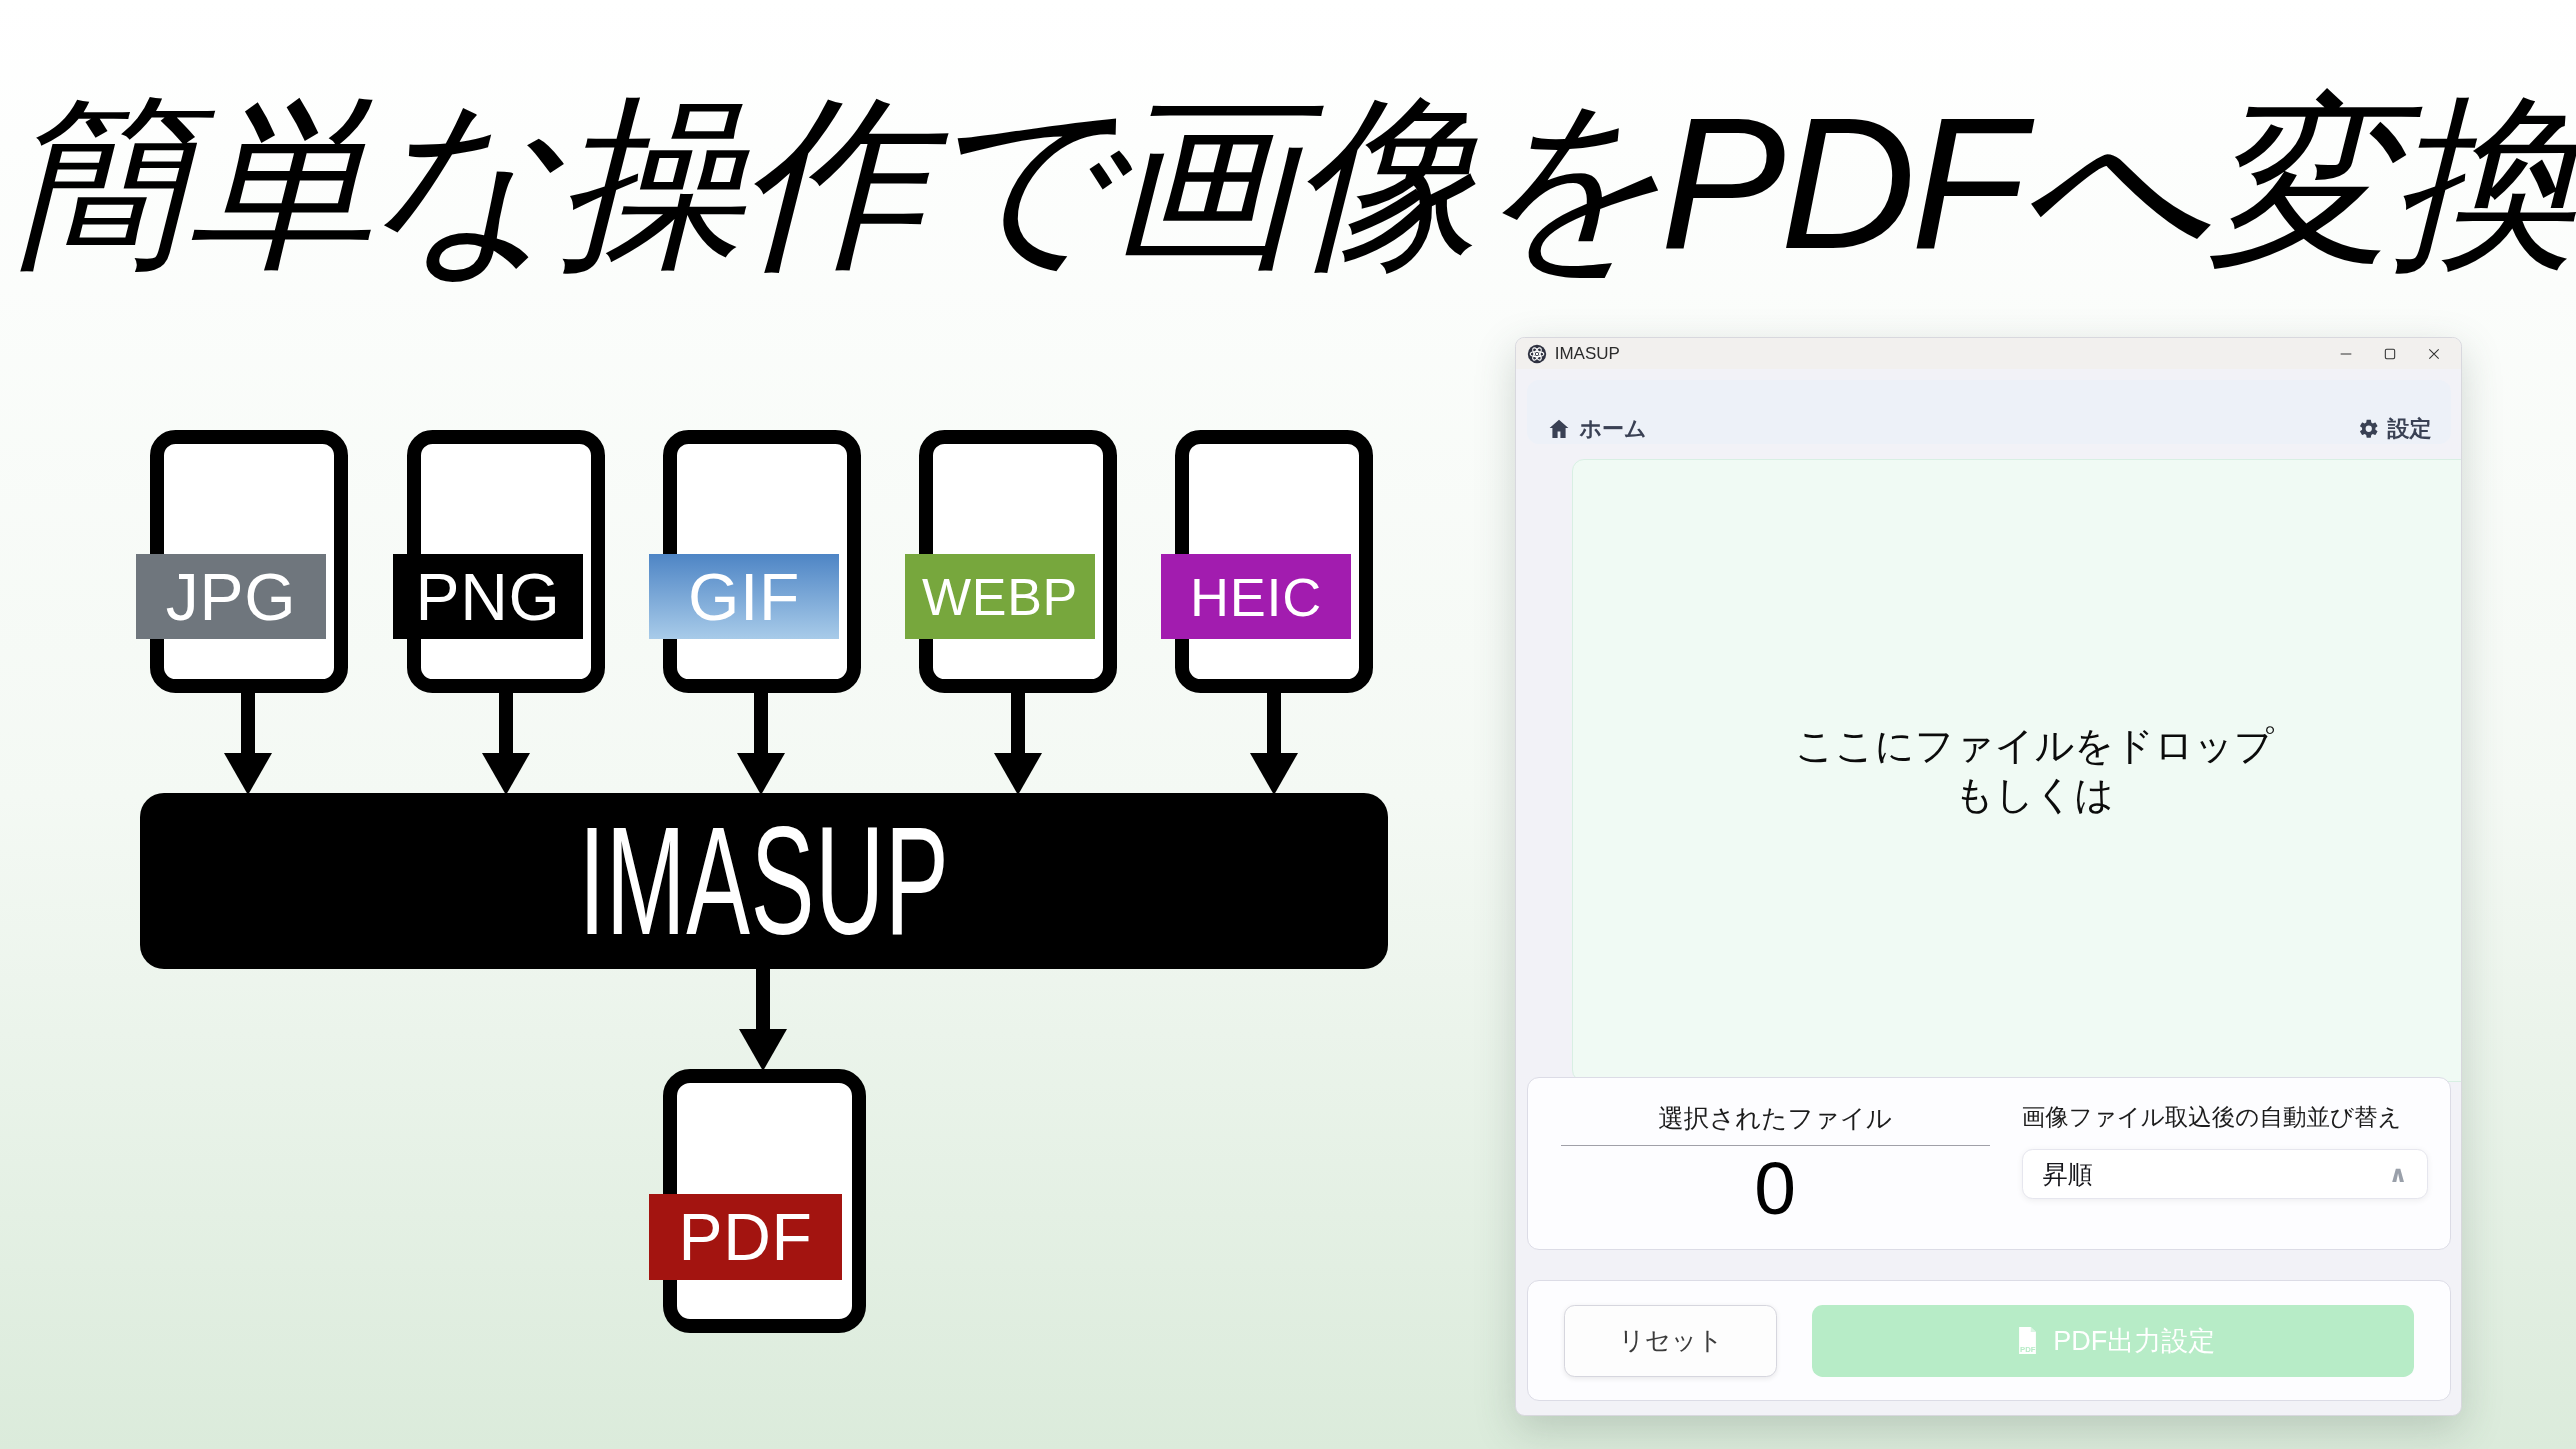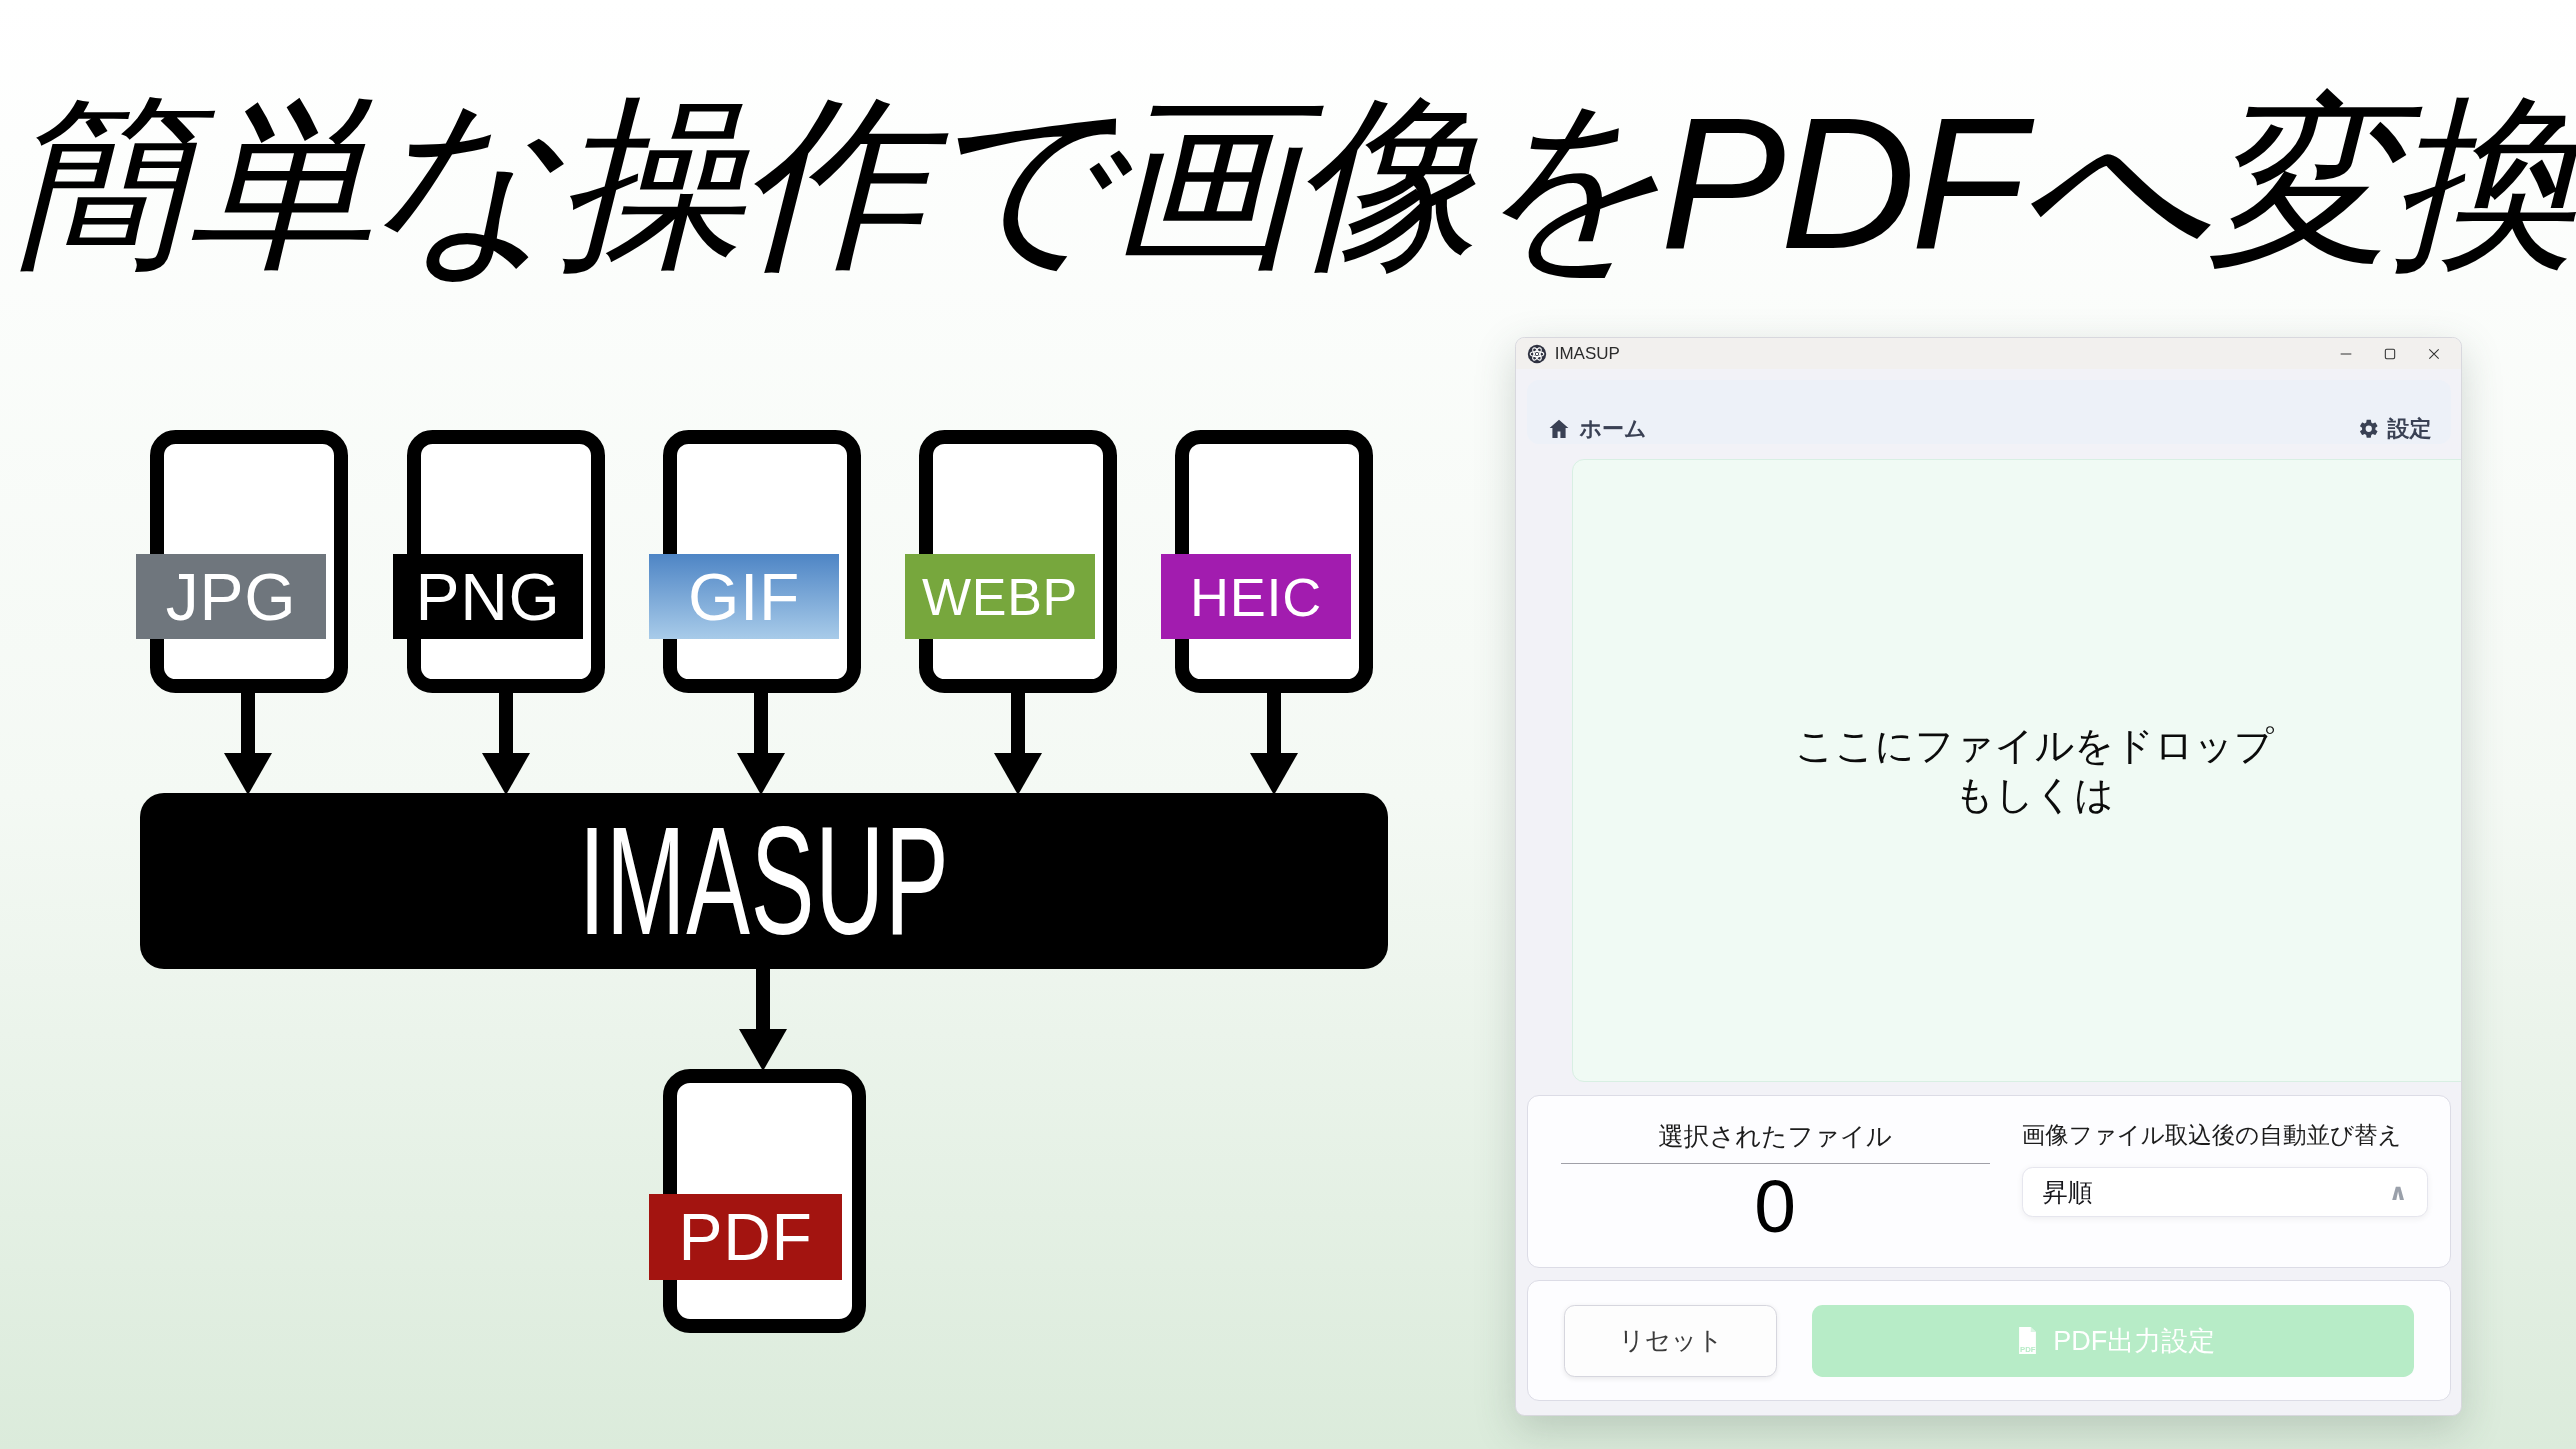--- a/index.html
+++ b/index.html
@@ -45,21 +45,21 @@
   .nav-item { display:flex; align-items:center; gap:8px; color:var(--navbar-fg,#3a4154);
               font-size:22px; font-weight:600; cursor:pointer; }
   .dropzone { position:absolute; left:11.4px; top:121px; width:924px; height:623px;
               background:var(--dropzone-bg,#f0faf4); border:1.3px solid var(--dropzone-border,#d8efe3);
               border-radius:12px; display:flex; flex-direction:column; align-items:center; justify-content:center;margin-left:45px; }
   .dz-line { font-size:39px; font-weight:500; color:#0b0b0b; line-height:1.25; text-align:center; }
   .folder-btn { margin-top:29.5px; height:50px; padding:0 24px; display:flex; align-items:center; gap:9.4px;
                 background:#fff; border:1.3px solid var(--folder-btn-border,#a4ddbb); border-radius:9.4px;
                 color:var(--accent-green,#8fd2a8); font-size:22px; font-weight:500;
                 font-family:inherit; box-shadow:0 2px 5.4px rgba(0,0,0,.08); cursor:pointer; }
-  .mid-card { position:absolute; left:11.4px; top:757px; width:924px; height:173px;
+  .mid-card { position:absolute; left:11.4px; top:739px; width:924px; height:173px;
               background:var(--card-bg,#fdfdff); border:0.7px solid var(--card-border,#dcdce6);
               border-radius:12px; display:flex; }
   .col-left { width:53.5%; padding-top:23px; text-align:center; }
   .sel-label { font-size:25.5px; color:var(--text-dark,#1c1c1c); }
   .sel-underline { width:429px; margin:9.4px auto 0; border-bottom:1.3px solid #a0a0a8; }
   .sel-count { margin-top:2.7px; font-size:75px; line-height:1.05; color:#000; }
   .col-right { flex:1; padding:23px 22px 0 0; }
   .sort-label { font-size:23.5px; color:var(--text-dark,#1c1c1c); }
   .sort-select { margin-top:16px; height:50px; background:#fff; border:0.7px solid #e6e6ee; border-radius:10.7px;
                  box-shadow:0 1.3px 6.7px rgba(0,0,0,.06); display:flex; align-items:center;

